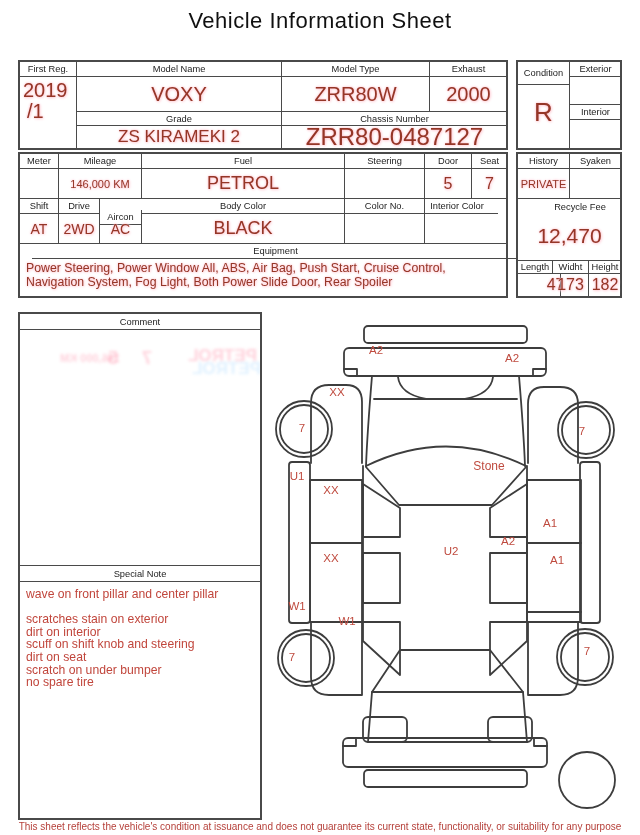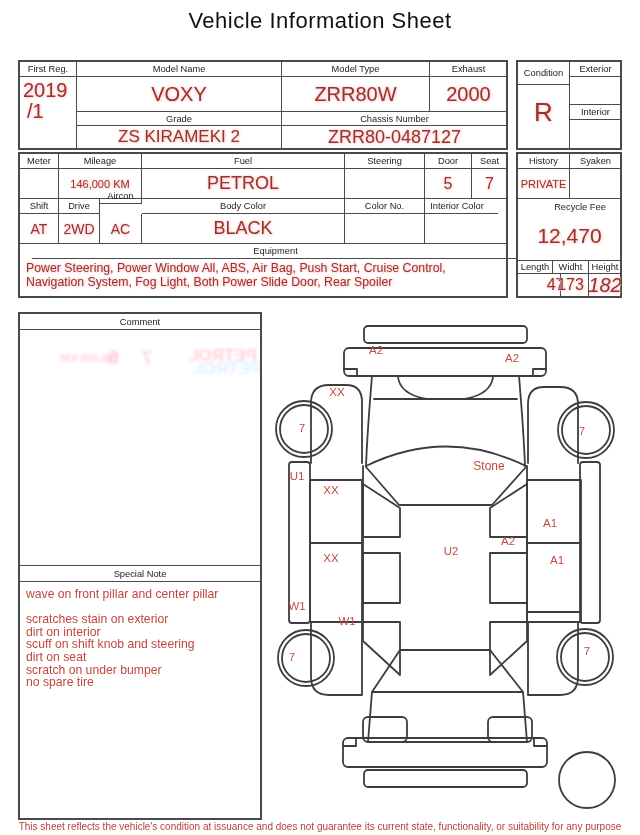--- a/index.html
+++ b/index.html
@@ -61,21 +61,21 @@
     </div>
     <div class="cell R B hdr" style="left:57px;top:0;width:205px;height:15px;">Model Name</div>
     <div class="cell R B rv" style="left:57px;top:15px;width:205px;height:35px;font-size:20px;">VOXY</div>
     <div class="cell R B hdr" style="left:262px;top:0;width:148px;height:15px;">Model Type</div>
     <div class="cell R B rv" style="left:262px;top:15px;width:148px;height:35px;font-size:20px;">ZRR80W</div>
     <div class="cell B hdr" style="left:410px;top:0;width:77px;height:15px;">Exhaust</div>
     <div class="cell B rv" style="left:410px;top:15px;width:77px;height:35px;font-size:20px;">2000</div>
     <div class="cell R B hdr" style="left:57px;top:50px;width:205px;height:14px;">Grade</div>
     <div class="cell R rv" style="left:57px;top:64px;width:205px;height:22px;font-size:17px;">ZS KIRAMEKI 2</div>
     <div class="cell B hdr" style="left:262px;top:50px;width:225px;height:14px;">Chassis Number</div>
-    <div class="cell rv" style="left:262px;top:64px;width:225px;height:22px;font-size:18px;">ZRR80-0487127</div>
+    <div class="cell rv" style="left:262px;top:64px;width:225px;height:22px;font-size:24px;">ZRR80-0487127</div>
   </div>
 
   <div class="box" style="left:516px;top:60px;width:106px;height:90px;">
     <div class="cell R B hdr" style="left:0;top:0;width:52px;height:23px;">Condition</div>
     <div class="cell R rv" style="left:0;top:15px;width:52px;height:71px;font-size:26px;">R</div>
     <div class="cell B hdr" style="left:52px;top:0;width:51px;height:15px;">Exterior</div>
     <div class="cell B rv" style="left:52px;top:15px;width:51px;height:28px;"></div>
     <div class="cell B hdr" style="left:52px;top:43px;width:51px;height:15px;">Interior</div>
     <div class="cell rv" style="left:52px;top:58px;width:51px;height:28px;"></div>
   </div>
@@ -91,21 +91,21 @@
     <div class="cell R B rv" style="left:325px;top:15px;width:80px;height:30px;"></div>
     <div class="cell R B hdr" style="left:405px;top:0;width:47px;height:15px;">Door</div>
     <div class="cell R B rv" style="left:405px;top:15px;width:47px;height:30px;font-size:16px;">5</div>
     <div class="cell B hdr" style="left:452px;top:0;width:35px;height:15px;">Seat</div>
     <div class="cell B rv" style="left:452px;top:15px;width:35px;height:30px;font-size:16px;">7</div>
 
     <div class="cell R B hdr" style="left:0;top:45px;width:39px;height:15px;">Shift</div>
     <div class="cell R B rv" style="left:0;top:60px;width:39px;height:30px;font-size:14px;">AT</div>
     <div class="cell R B hdr" style="left:39px;top:45px;width:41px;height:15px;">Drive</div>
     <div class="cell R B rv" style="left:39px;top:60px;width:41px;height:30px;font-size:14px;">2WD</div>
-    <div class="cell R B hdr" style="left:80px;top:35px;width:42px;height:15px;text-align:center;">Aircon</div>
+    <div class="cell R B hdr" style="left:80px;top:56px;width:42px;height:15px;text-align:center;">Aircon</div>
     <div class="cell R B rv" style="left:80px;top:60px;width:42px;height:30px;font-size:14px;">AC</div>
     <div class="cell R B hdr" style="left:122px;top:45px;width:203px;height:15px;">Body Color</div>
     <div class="cell R B rv" style="left:122px;top:60px;width:203px;height:30px;font-size:18px;">BLACK</div>
     <div class="cell R B hdr" style="left:325px;top:45px;width:80px;height:15px;">Color No.</div>
     <div class="cell R B rv" style="left:325px;top:60px;width:80px;height:30px;"></div>
     <div class="cell B hdr" style="left:396px;top:45px;width:82px;height:15px;text-align:right;">Interior Color</div>
     <div class="cell B rv" style="left:405px;top:60px;width:82px;height:30px;"></div>
 
     <div class="cell B hdr" style="left:0;top:90px;width:487px;height:15px;margin-left:12px;">Equipment</div>
     <div class="cell rv equip-text" style="left:0;top:105px;width:487px;height:37px;">Power Steering, Power Window  All, ABS, Air Bag, Push Start, Cruise Control, Navigation System, Fog Light, Both Power Slide Door, Rear Spoiler</div>
@@ -116,21 +116,21 @@
     <div class="cell R B rv" style="left:0;top:15px;width:52px;height:30px;font-size:11px;">PRIVATE</div>
     <div class="cell B hdr" style="left:52px;top:0;width:51px;height:15px;">Syaken</div>
     <div class="cell B rv" style="left:52px;top:15px;width:51px;height:30px;"></div>
     <div class="cell hdr" style="left:0;top:45px;width:124px;height:15px;">Recycle Fee</div>
     <div class="cell rv" style="left:0;top:60px;width:103px;height:44px;font-size:21px;">12,470</div>
     <div class="cell T R B hdr" style="left:0;top:106px;width:35px;height:14px;">Length</div>
     <div class="cell T R B hdr" style="left:35px;top:106px;width:36px;height:14px;">Widht</div>
     <div class="cell T B hdr" style="left:71px;top:106px;width:32px;height:14px;">Height</div>
     <div class="cell R rv" style="left:8px;top:120px;width:35px;height:22px;font-size:16px;padding-left:34px;">471</div>
     <div class="cell R rv" style="left:35px;top:120px;width:36px;height:22px;font-size:16px;">173</div>
-    <div class="cell rv" style="left:71px;top:120px;width:32px;height:22px;font-size:20px;font-style:italic;">182</div>
+    <div class="cell rv" style="left:71px;top:120px;width:32px;height:22px;font-size:16px;">182</div>
   </div>
 
   <div class="box" style="left:18px;top:312px;width:244px;height:508px;">
     <div class="cell B hdr" style="left:0;top:0;width:240px;height:16px;">Comment</div>
     <div style="position:absolute;left:0;top:0;width:240px;height:250px;overflow:hidden;">
         <span class="ghost" style="left: 40px; top: 38px; font-size: 11px;">146,000 KM</span>
         <span class="ghost" style="left: 88px; top: 34px; font-size: 18px;">5</span>
         <span class="ghost" style="left: 122px; top: 34px; font-size: 18px;">7</span>
         <span class="ghost" style="left: 168px; top: 32px; font-size: 17px;">PETROL</span>
         <span class="ghost blue" style="left: 172px; top: 45px; font-size: 17px;">PETROL</span>

